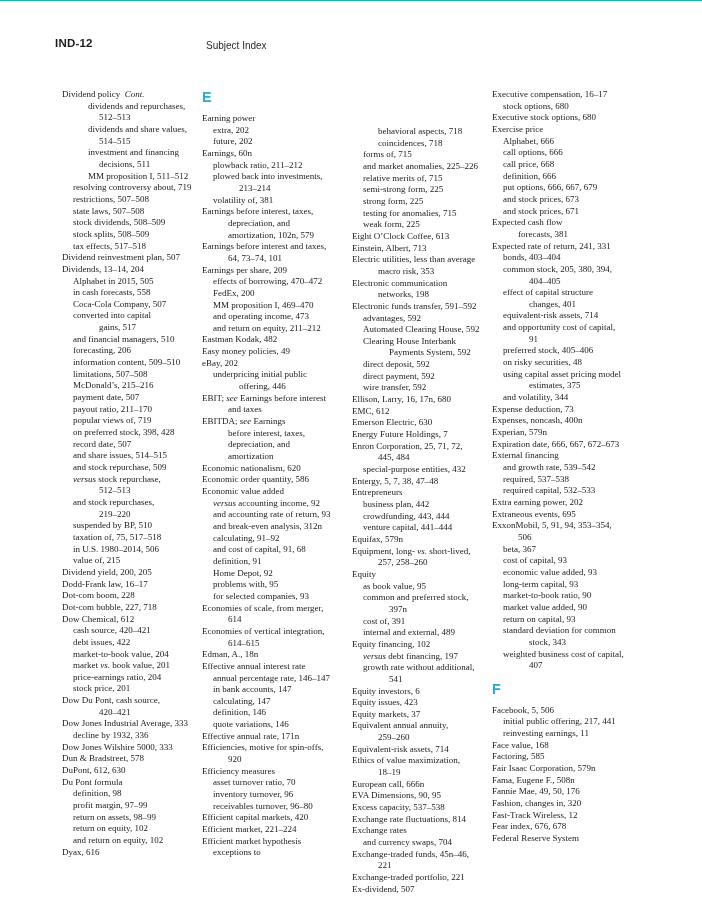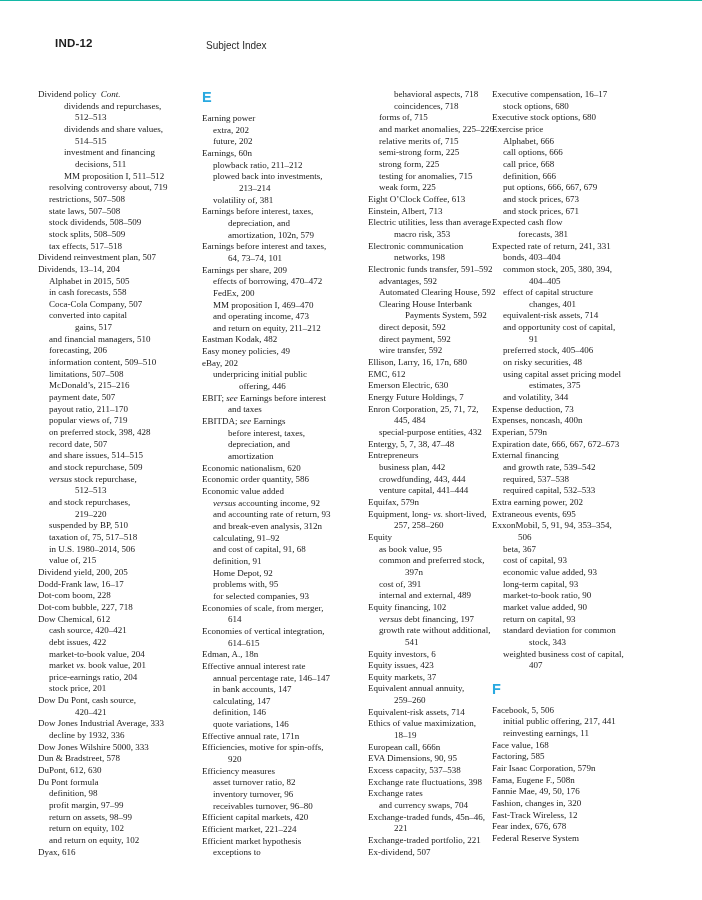--- a/index.html
+++ b/index.html
@@ -16,23 +16,23 @@
   }
   .hdr-running {
     position:absolute; left:206px; top:39px;
     font-family:"Liberation Sans", sans-serif;
     font-size:10px; color:#2b2b2b;
   }
   .col {
     position:absolute; top:88px;
     font-size:9px; line-height:11.66px; color:#1b1b1b;
   }
-  .c0 { left:38px;  }
+  .c0 { left:62px;  }
   .c1 { left:202px; }
-  .c2 { left:368px; }
+  .c2 { left:352px;margin-top:37px; }
   .c3 { left:492px; }
   .line { white-space:nowrap; }
   .i0 { padding-left:0; }
   .i1 { padding-left:11px; }
   .i2 { padding-left:26px; }
   .i3 { padding-left:37px;font-family:Liberation Serif, serif; }
   .letter-heading {
     font-family:"Liberation Sans", sans-serif;
     font-weight:bold; font-size:14.5px; line-height:14px;
     margin:1px 0 9px 0;
@@ -167,21 +167,21 @@
       <div class="line i0">Effective annual interest rate</div>
       <div class="line i1">annual percentage rate, 146–147</div>
       <div class="line i1">in bank accounts, 147</div>
       <div class="line i1">calculating, 147</div>
       <div class="line i1">definition, 146</div>
       <div class="line i1">quote variations, 146</div>
       <div class="line i0">Effective annual rate, 171n</div>
       <div class="line i0">Efficiencies, motive for spin-offs,</div>
       <div class="line i2">920</div>
       <div class="line i0">Efficiency measures</div>
-      <div class="line i1">asset turnover ratio, 82</div>
+      <div class="line i1">asset turnover ratio, 70</div>
       <div class="line i1">inventory turnover, 96</div>
       <div class="line i1">receivables turnover, 96–80</div>
       <div class="line i0">Efficient capital markets, 420</div>
       <div class="line i0">Efficient market, 221–224</div>
       <div class="line i0">Efficient market hypothesis</div>
       <div class="line i1">exceptions to</div>
     </div>
   <div class="col c2">
       <div class="line i2">behavioral aspects, 718</div>
       <div class="line i2">coincidences, 718</div>
@@ -235,21 +235,21 @@
       <div class="line i0">Equity issues, 423</div>
       <div class="line i0">Equity markets, 37</div>
       <div class="line i0">Equivalent annual annuity,</div>
       <div class="line i2">259–260</div>
       <div class="line i0">Equivalent-risk assets, 714</div>
       <div class="line i0">Ethics of value maximization,</div>
       <div class="line i2">18–19</div>
       <div class="line i0">European call, 666n</div>
       <div class="line i0">EVA Dimensions, 90, 95</div>
       <div class="line i0">Excess capacity, 537–538</div>
-      <div class="line i0">Exchange rate fluctuations, 398</div>
+      <div class="line i0">Exchange rate fluctuations, 814</div>
       <div class="line i0">Exchange rates</div>
       <div class="line i1">and currency swaps, 704</div>
       <div class="line i0">Exchange-traded funds, 45n–46,</div>
       <div class="line i2">221</div>
       <div class="line i0">Exchange-traded portfolio, 221</div>
       <div class="line i0">Ex-dividend, 507</div>
     </div>
   <div class="col c3">
       <div class="line i0">Executive compensation, 16–17</div>
       <div class="line i1">stock options, 680</div>

